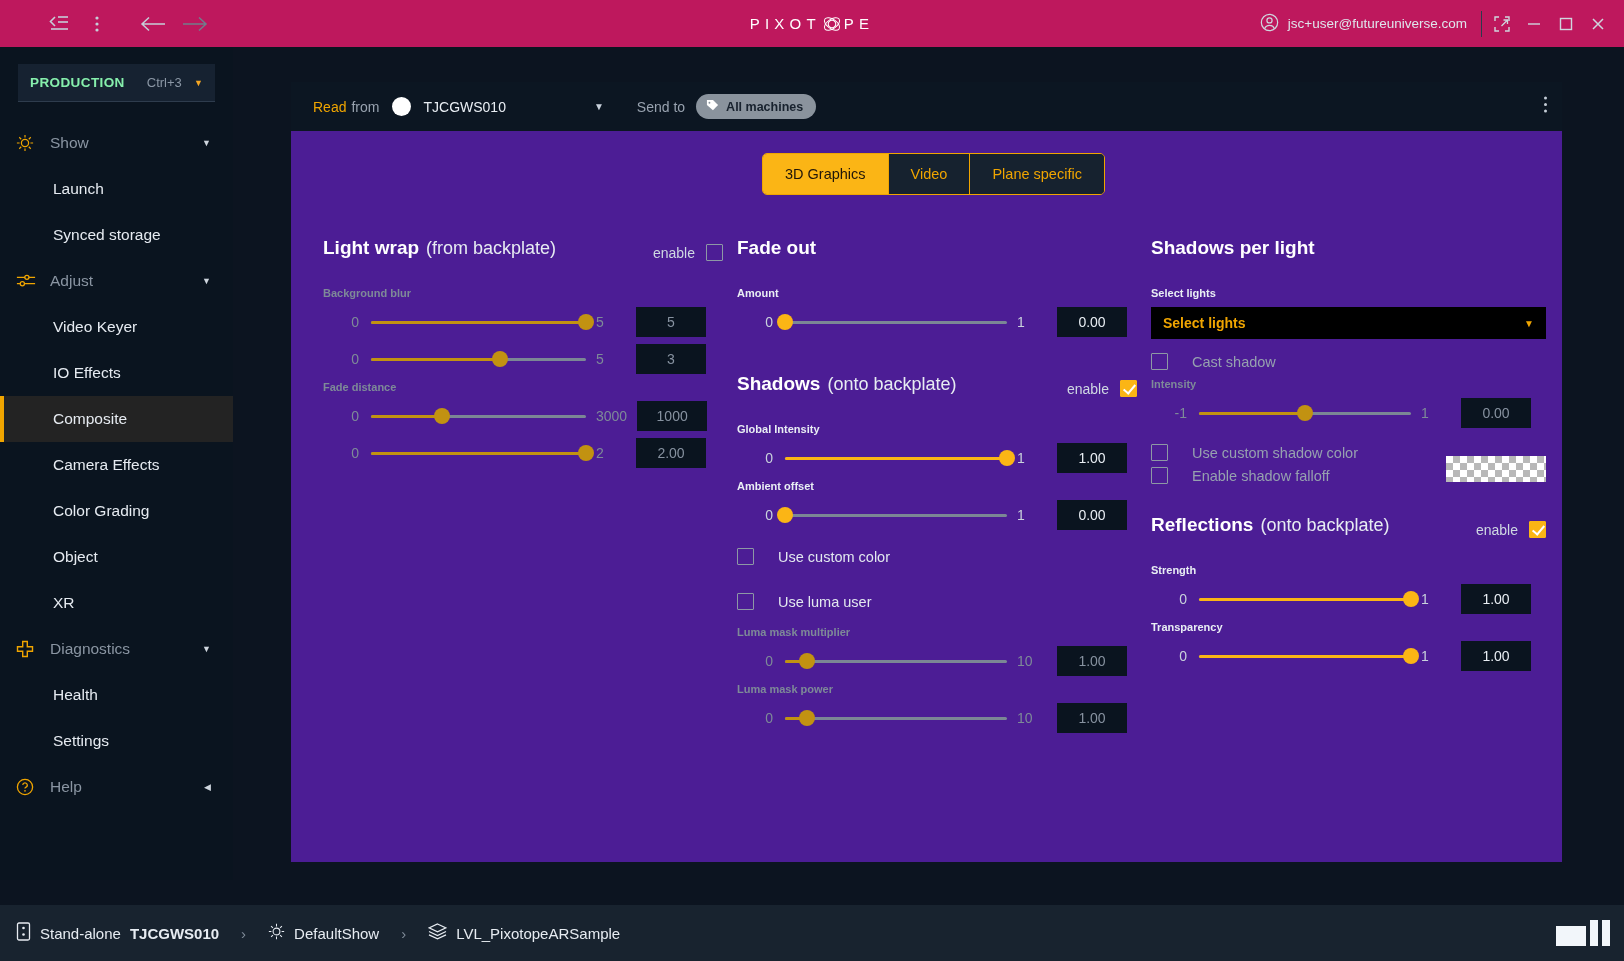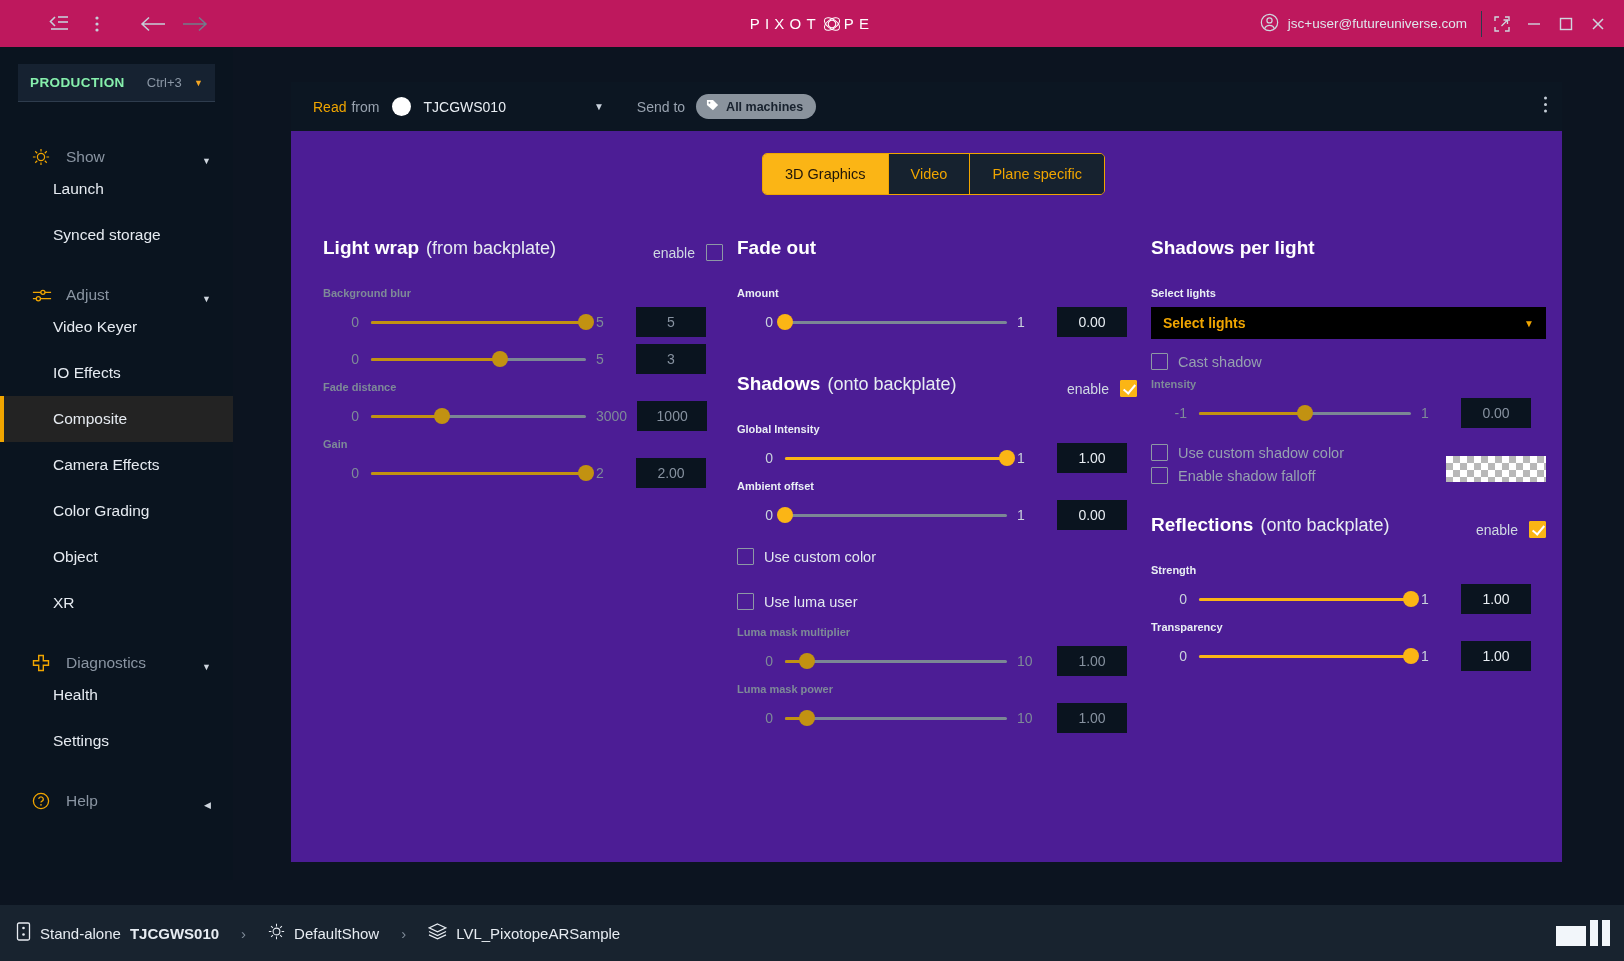--- a/index.html
+++ b/index.html
@@ -50,21 +50,21 @@
     margin: 17px 18px 0 18px; height: 38px; background: #162231;
     display: flex; align-items: center; padding: 0 12px; cursor: pointer;
     border-bottom: 1px solid #2e3c4d;
   }
   .prod-label { color: #86efac; font-weight: bold; font-size: 13.5px; letter-spacing: .4px; }
   .prod-key { color: #8b97a5; font-size: 13px; margin-left: 22px; }
   .prod-caret { margin-left: auto; color: #f5a623; font-size: 9px; }
 
   .nav { margin-top: 18px; }
   .nav-group {
-    height: 46px; display: flex; align-items: flex-end; padding-left: 32px; cursor: pointer;
+    height: 46px; display: flex; align-items: center; padding-left: 16px; cursor: pointer;
   }
   .nav-group .gicon { width: 26px; color: #f0a500; display:flex; align-items:center;}
   .nav-group .glabel { color: #8a95a2; font-size: 15.5px; margin-left: 8px; }
   .nav-group .gcaret { margin-left: auto; margin-right: 22px; color: #cfd6de; font-size: 9px; }
   .nav-item {
     height: 46px; display: flex; align-items: center; padding-left: 53px;
     color: #e6ebf1; font-size: 15.5px; cursor: pointer; position: relative;
   }
   .nav-item.active { background: #232323; }
   .nav-item.active::before {
@@ -150,21 +150,21 @@
   }
   .knob.dim { background: #c29211; }
 
   .valbox {
     height: 30px; min-width: 70px; background: #0a141f; color: #e9eef4;
     display: flex; align-items: center; justify-content: center; font-size: 14px;
     margin-left: 10px; cursor: text;
   }
   .valbox.dim { color: #8792a0; }
 
-  .chk-row { display: flex; align-items: center; gap: 10px; margin: 16px 0; }
+  .chk-row { display: flex; align-items: center; gap: 24px; margin: 16px 0; }
   .chk-row .clabel { font-size: 14.5px; color: #e2e8ef; }
   .chk-row .clabel.dim { color: #96a1af; }
 
   .dropdown {
     height: 32px; background: #000000; display: flex; align-items: center;
     padding: 0 12px; cursor: pointer; margin-bottom: 14px;
   }
   .dd-text { color: #f0a500; font-size: 14px; font-weight: bold; }
   .dd-caret { margin-left: auto; color: #f0a500; font-size: 10px; }
 
@@ -420,21 +420,20 @@
               <span class="track"></span>
               <span class="fill dim" style="width:33%"></span>
               <span class="knob dim" style="left:33%"></span>
             </span>
             <span class="lim dim right">3000</span>
             <span class="valbox dim">1000</span>
           </div>
         </div>
 
         <div class="field">
-          <div class="field-label dim">Gain</div>
           <div class="row">
             <span class="lim dim">0</span>
             <span class="slider" style="width:215px">
               <span class="track"></span>
               <span class="fill dim" style="width:100%"></span>
               <span class="knob dim" style="left:100%"></span>
             </span>
             <span class="lim dim right">2</span>
             <span class="valbox dim">2.00</span>
           </div>

